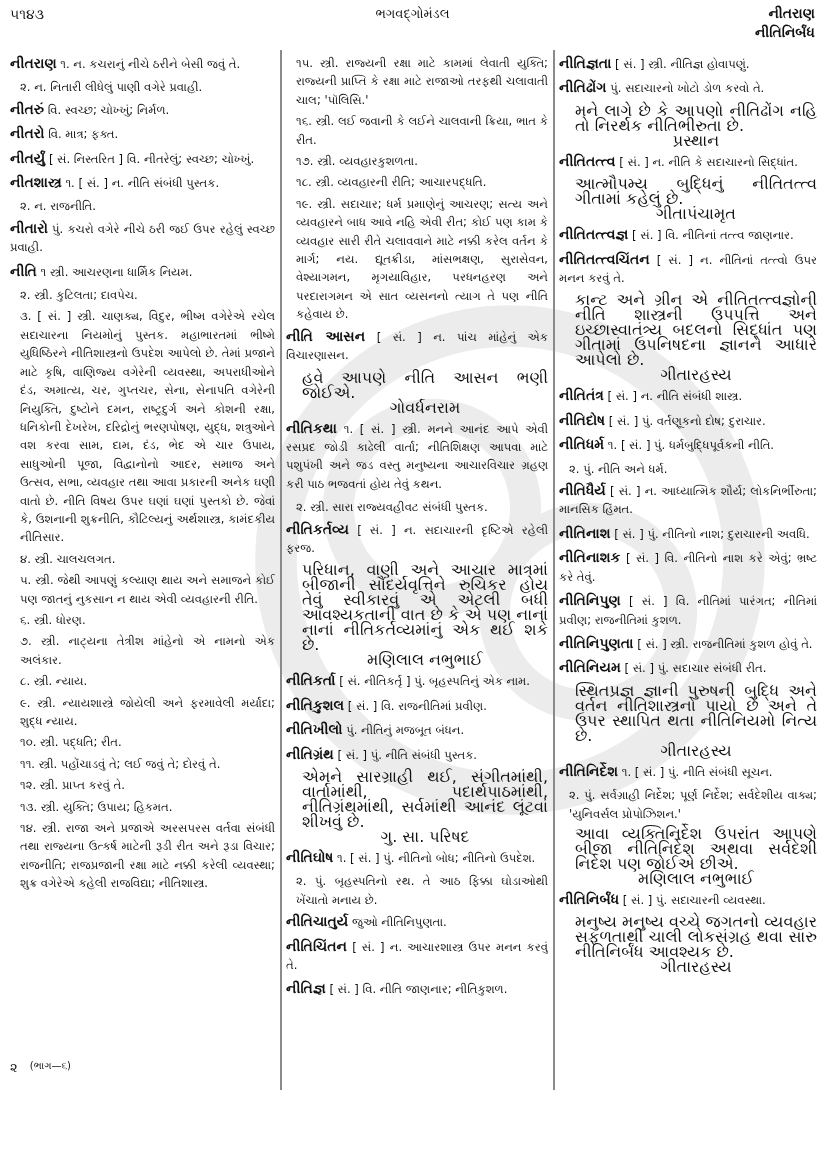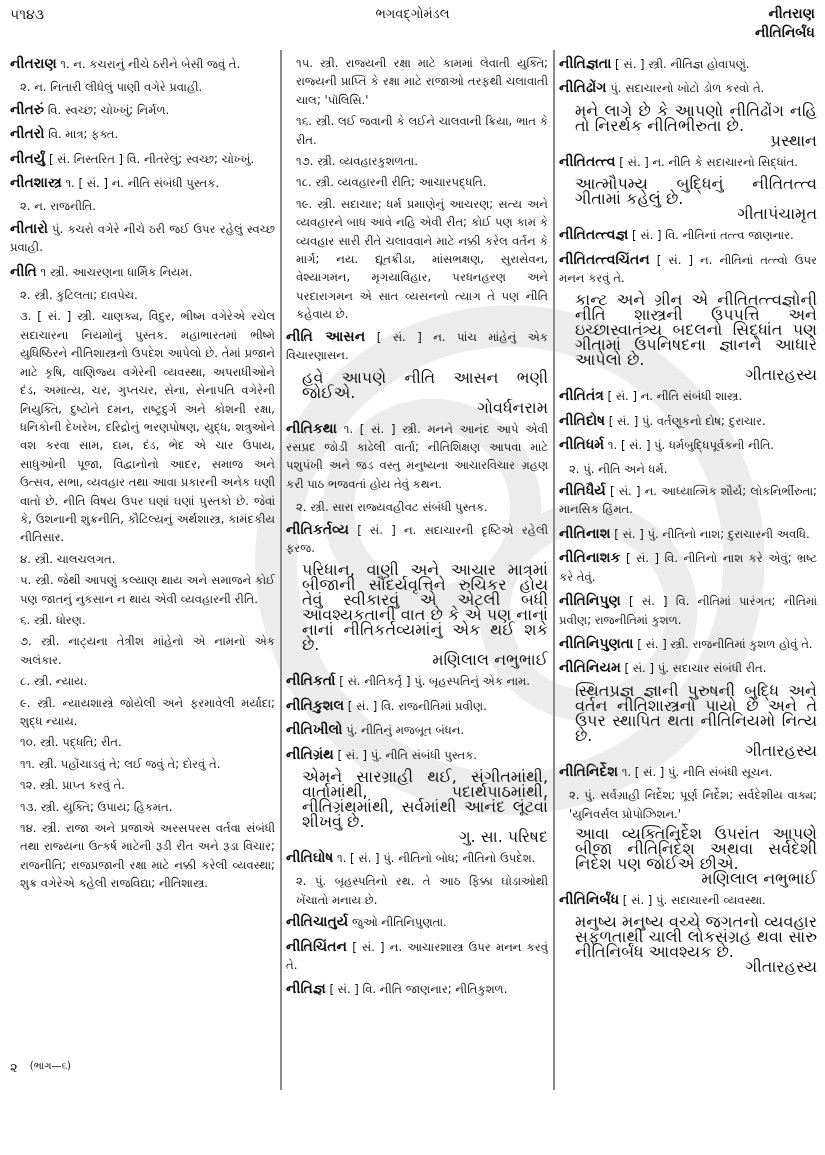--- a/index.html
+++ b/index.html
@@ -39,21 +39,21 @@
   .divider-1 { left: 280px; height: 1040px; }
   .divider-2 { left: 553px; height: 1040px; }
   .entry { margin: 0 0 5px 0; text-align: justify; }
   .entry .head { font-weight: bold; font-size: 14px; }
   .entry .body { }
   .sense { margin: 0 0 3px 10px; text-align: justify; }
   .sense .num { font-weight: normal; }
   .quote {
     margin: 1px 0 4px 16px; font-size: 16px; line-height: 15px; text-align: justify;
   }
-  .quote .src { display: block; text-align: right; }
+  .quote .src { display: block; text-align: center; }
   .footer {
     position: absolute; left: 10px; top: 1060px; font-size: 13px;
   }
   .footer .vol { font-size: 10px; margin-left: 8px; vertical-align: 3px; }
 </style>
 </head>
 <body>
 
 <svg class="watermark" viewBox="0 0 100 100">
   <circle cx="50" cy="50" r="45" fill="none" stroke="#000" stroke-width="8"></circle>

